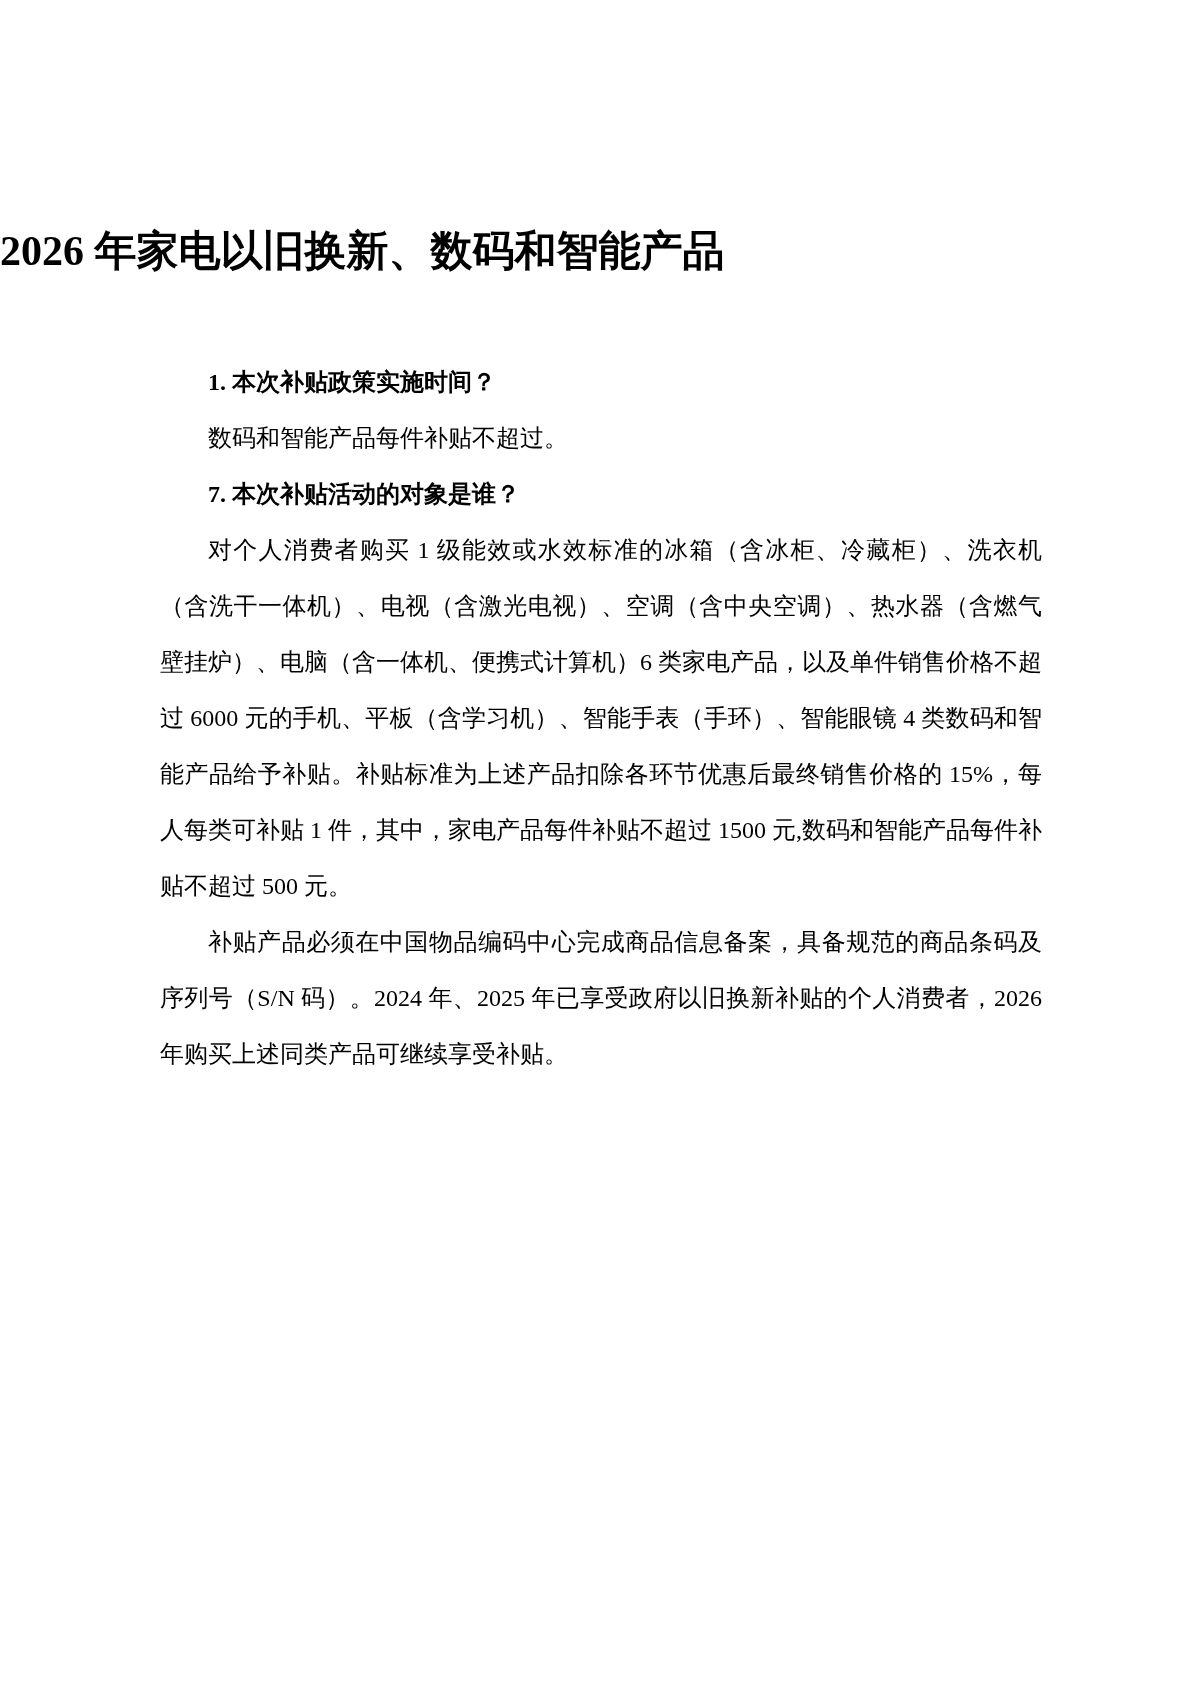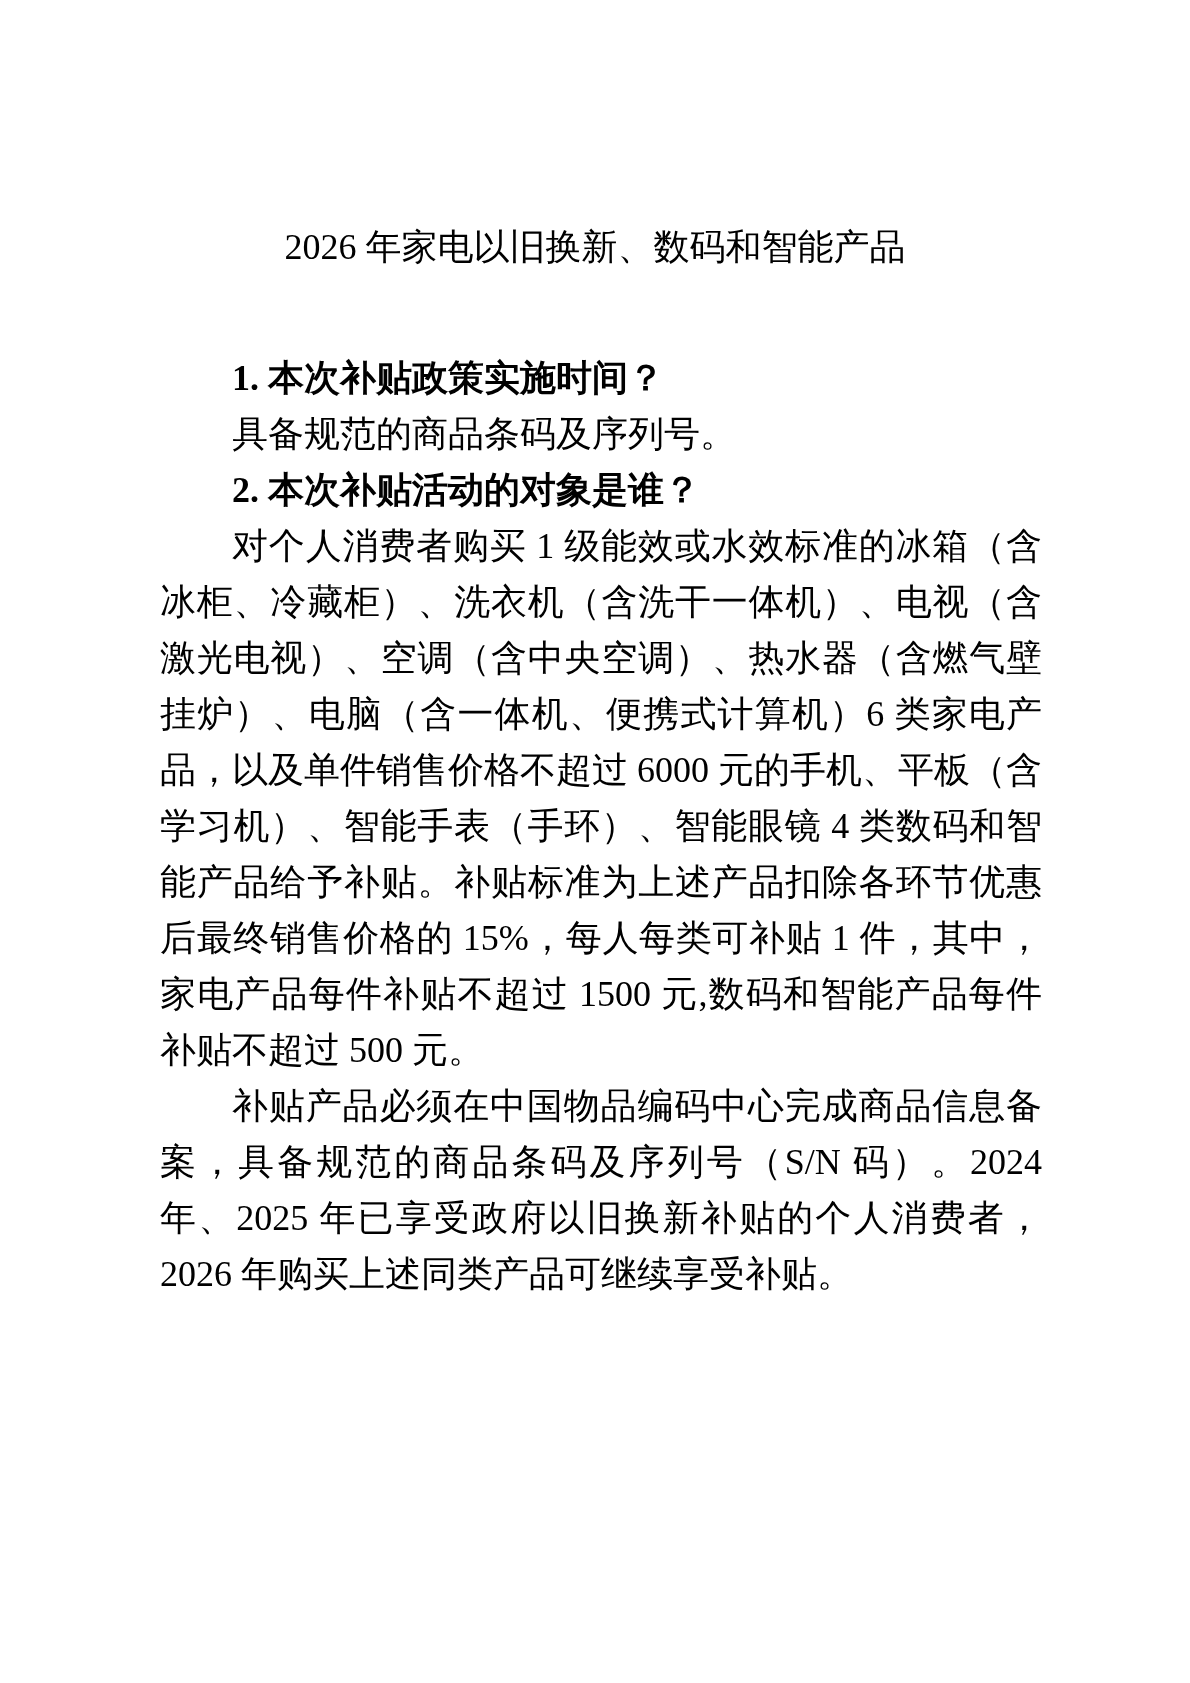--- a/index.html
+++ b/index.html
@@ -12,32 +12,31 @@
     width: 1190px;
     height: 1683px;
     margin: 0 auto;
     background: #ffffff;
     color: #000000;
     font-family: "Liberation Serif", "DejaVu Serif", serif;
     overflow: hidden;
   }
   .doc-title {
     padding-top: 196px;
-    text-align: center;
-    font-size: 36px;
-    font-weight: normal;
+    font-size: 42px;
+    font-weight: bold;
     line-height: 55px;
   }
   .doc-title .title-line {
     display: block;
     white-space: nowrap;
   }
   .content {
     margin: 75px 148px 0 160px;
-    font-size: 36px;
+    font-size: 24px;
     line-height: 56px;
     text-align: justify;
   }
   .content p {
     margin: 0;
     text-indent: 2em;
   }
   .content p.question {
     font-weight: bold;
     text-align: left;
@@ -47,22 +46,22 @@
 <body>
 
 <div class="page">
 
   <h1 class="doc-title">
     <span class="title-line">2026 年家电以旧换新、数码和智能产品</span>
   </h1>
 
   <div class="content">
     <p class="question">1. 本次补贴政策实施时间？</p>
-    <p class="answer">具备规范的商品条码及序列号。</p>
+    <p class="answer">数码和智能产品每件补贴不超过。</p>
 
-    <p class="question">2. 本次补贴活动的对象是谁？</p>
+    <p class="question">7. 本次补贴活动的对象是谁？</p>
 
     <p class="answer">对个人消费者购买 1 级能效或水效标准的冰箱（含冰柜、冷藏柜）、洗衣机（含洗干一体机）、电视（含激光电视）、空调（含中央空调）、热水器（含燃气壁挂炉）、电脑（含一体机、便携式计算机）6 类家电产品，以及单件销售价格不超过 6000 元的手机、平板（含学习机）、智能手表（手环）、智能眼镜 4 类数码和智能产品给予补贴。补贴标准为上述产品扣除各环节优惠后最终销售价格的 15%，每人每类可补贴 1 件，其中，家电产品每件补贴不超过 1500 元,数码和智能产品每件补贴不超过 500 元。</p>
     <p class="answer">补贴产品必须在中国物品编码中心完成商品信息备案，具备规范的商品条码及序列号（S/N 码）。2024 年、2025 年已享受政府以旧换新补贴的个人消费者，2026 年购买上述同类产品可继续享受补贴。</p>
 
   </div>
 
 </div>
 
 </body></html>

